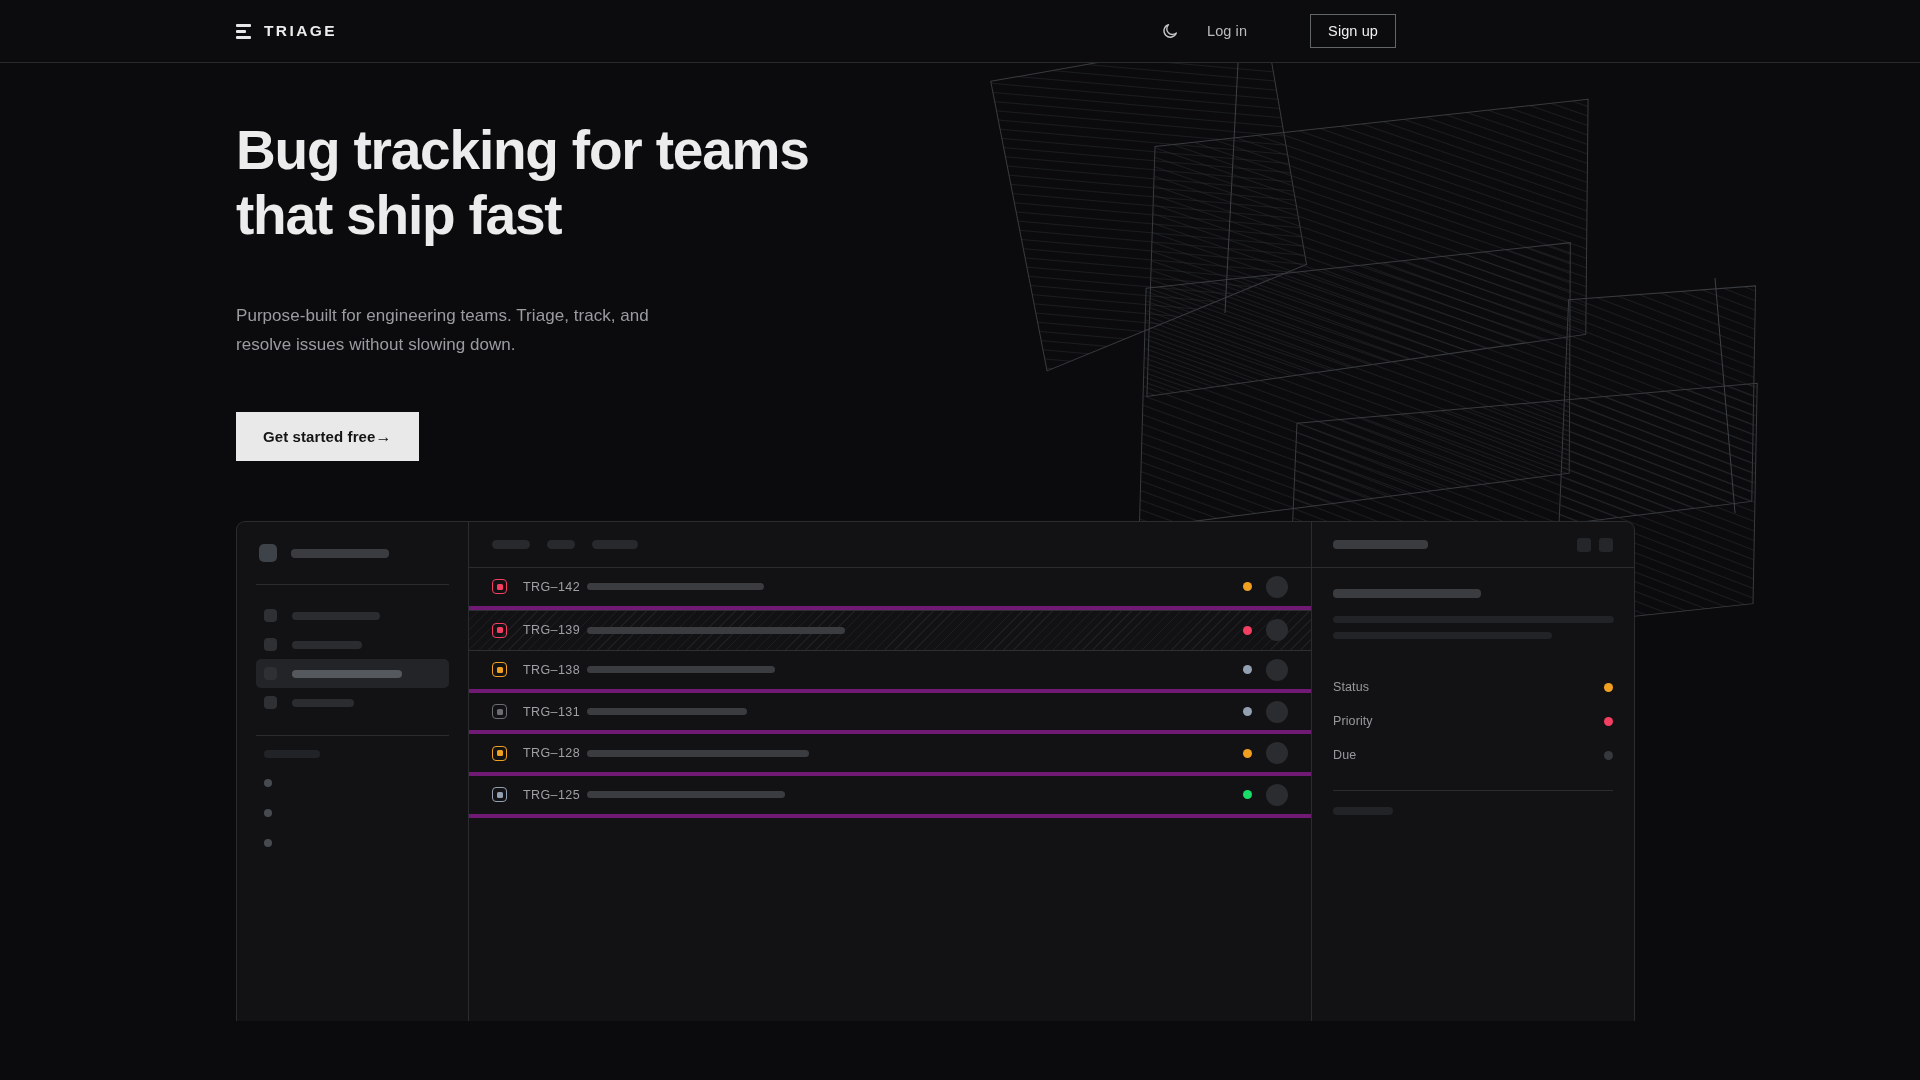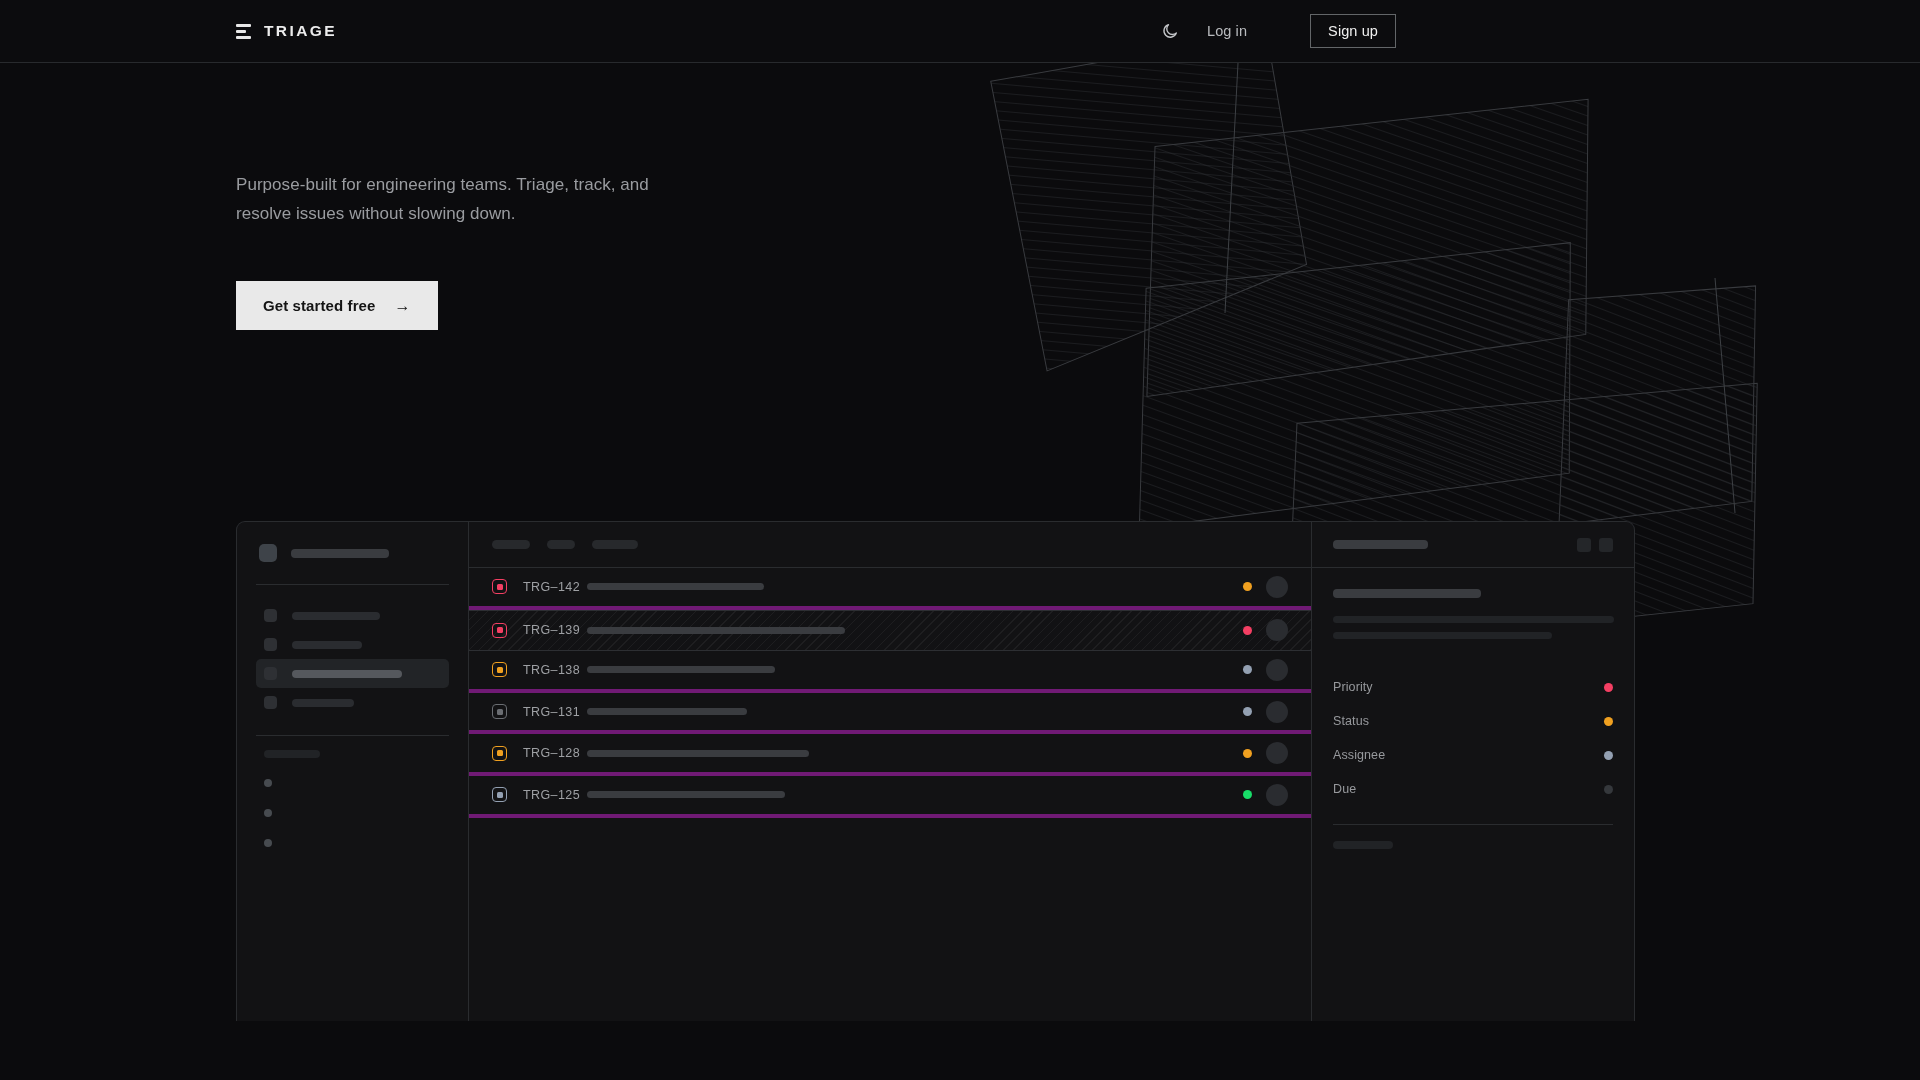--- a/index.html
+++ b/index.html
@@ -63,21 +63,21 @@
     font-size:55px; line-height:1.19; font-weight:bold; color:#ececec;
     letter-spacing:-1.2px; white-space:pre-line;
   }
   .hero p {
     margin-top:52px;
     font-size:17px; line-height:1.72; color:#9a9ca0; white-space:pre-line;
     letter-spacing:0.05px;
   }
   .cta {
     margin-top:53px;
-    display:inline-flex; align-items:center; gap:19px;
+    display:inline-flex; align-items:center; 
     background:#e9e9e9; color:#141414;
     font-size:15px; font-weight:bold; letter-spacing:0.1px;
     padding:16px 27px; border:none; cursor:pointer; font-family:inherit;
   }
   .cta .arrow { font-size:16px; font-weight:normal; line-height:1; }
 
   
   .mock {
     position:absolute; left:236px; top:521px; width:1399px; height:500px;
     background:#121214;
@@ -198,20 +198,22 @@
         <path d="M1290 380 L1745 300 L1760 520 L1300 610 Z" transform="rotate(5 1520 450)"></path>
       </g>
       <g stroke="#3e4145" stroke-width="1" fill="none">
         <line x1="1238" y1="0" x2="1225" y2="250"></line>
         <line x1="1715" y1="215" x2="1735" y2="450"></line>
       </g>
     </svg>
   </div>
 
   <div class="hero">
+    <h1>Bug tracking for teams
+that ship fast</h1>
     <p>Purpose-built for engineering teams. Triage, track, and
 resolve issues without slowing down.</p>
     <button class="cta">
       <span>Get started free</span>
       <span class="arrow">→</span>
     </button>
   </div>
 
   <div class="mock">
 
@@ -342,30 +344,26 @@
       </div>
       <div class="det-body">
         <span class="sk" id="iss-title" style="height: 9px; margin-bottom: 18px; width: 148px;"></span>
         <div id="desc-lines">
             <span class="sk-dim" style="height: 7px; width: 281px; margin-bottom: 9px;"></span>
             <span class="sk-dim" style="height: 7px; width: 219px; margin-bottom: 9px;"></span>
           </div>
         <div style="height:22px;"></div>
         <div id="meta-list">
             <div class="meta-row">
-              <span>Priority</span>
-              <span class="meta-dot" style="background:#f43f63"></span>
-            </div>
-            <div class="meta-row">
               <span>Status</span>
               <span class="meta-dot" style="background:#f0a020"></span>
             </div>
             <div class="meta-row">
-              <span>Assignee</span>
-              <span class="meta-dot" style="background:#93a0b2"></span>
+              <span>Priority</span>
+              <span class="meta-dot" style="background:#f43f63"></span>
             </div>
             <div class="meta-row">
               <span>Due</span>
               <span class="meta-dot" style="background:#35383c"></span>
             </div>
           </div>
         <div class="det-hr" style="margin:18px 0 16px 0;"></div>
         <span class="sk-dim" id="act-label" style="height: 8px; width: 60px;"></span>
         <div id="act-list" style="margin-top:16px;">
             <div style="padding: 9px 0px;"><span class="act-av"></span></div>

